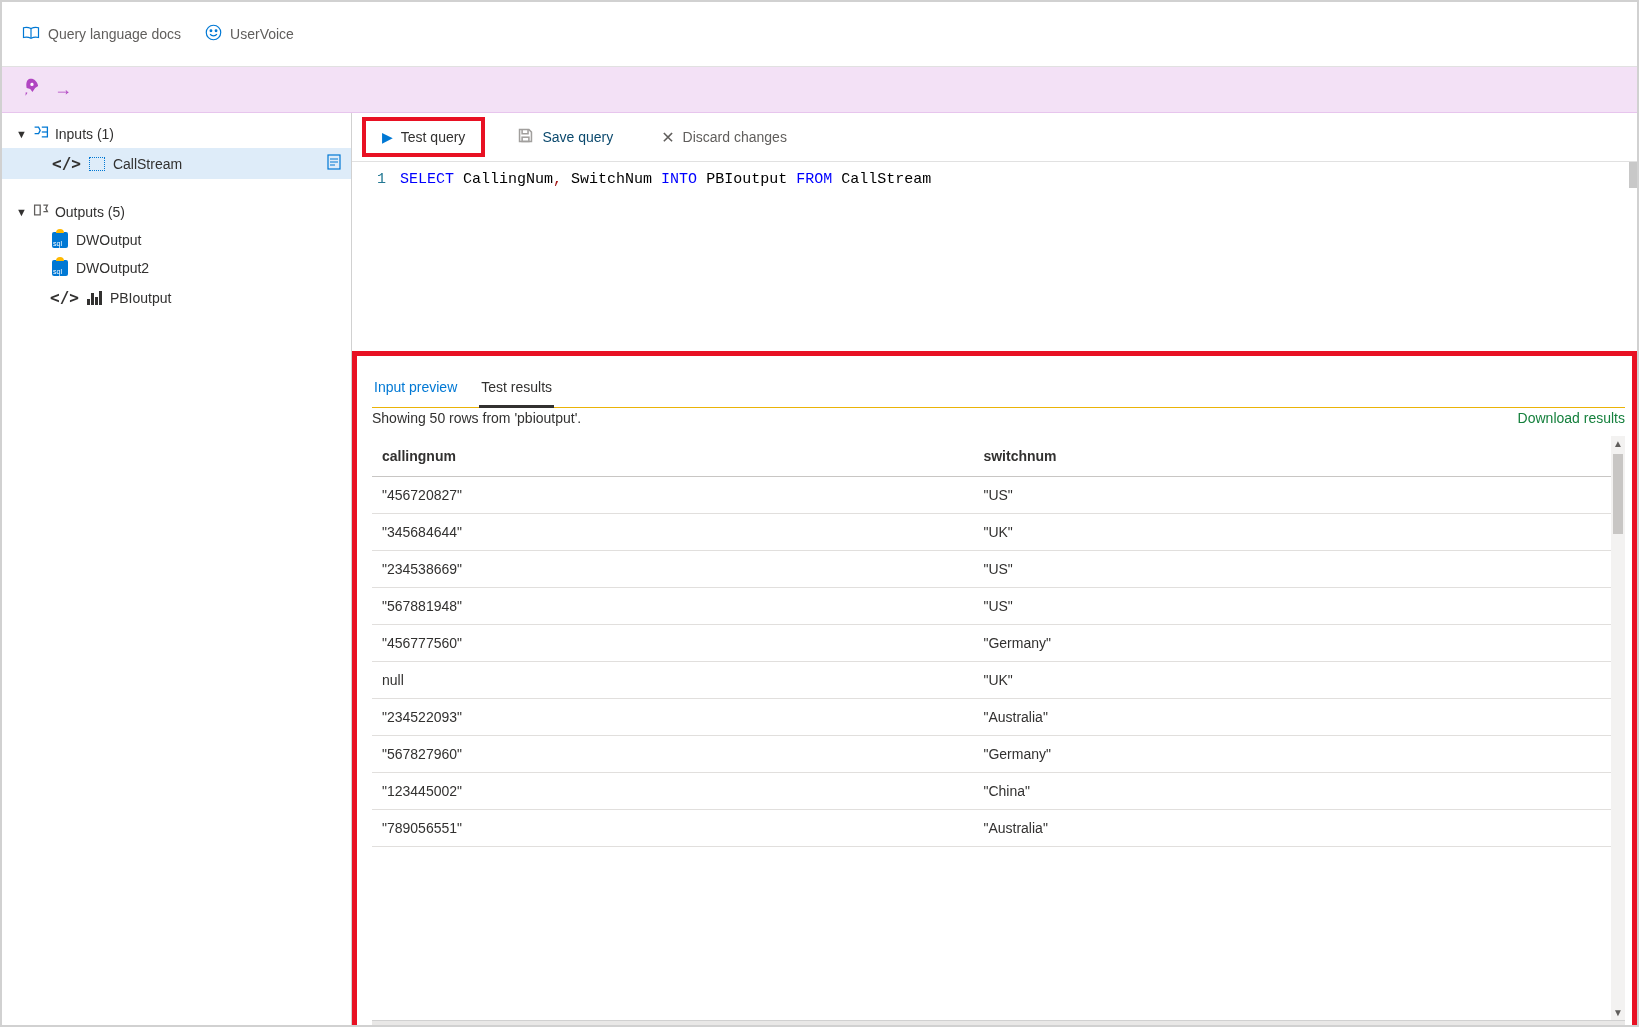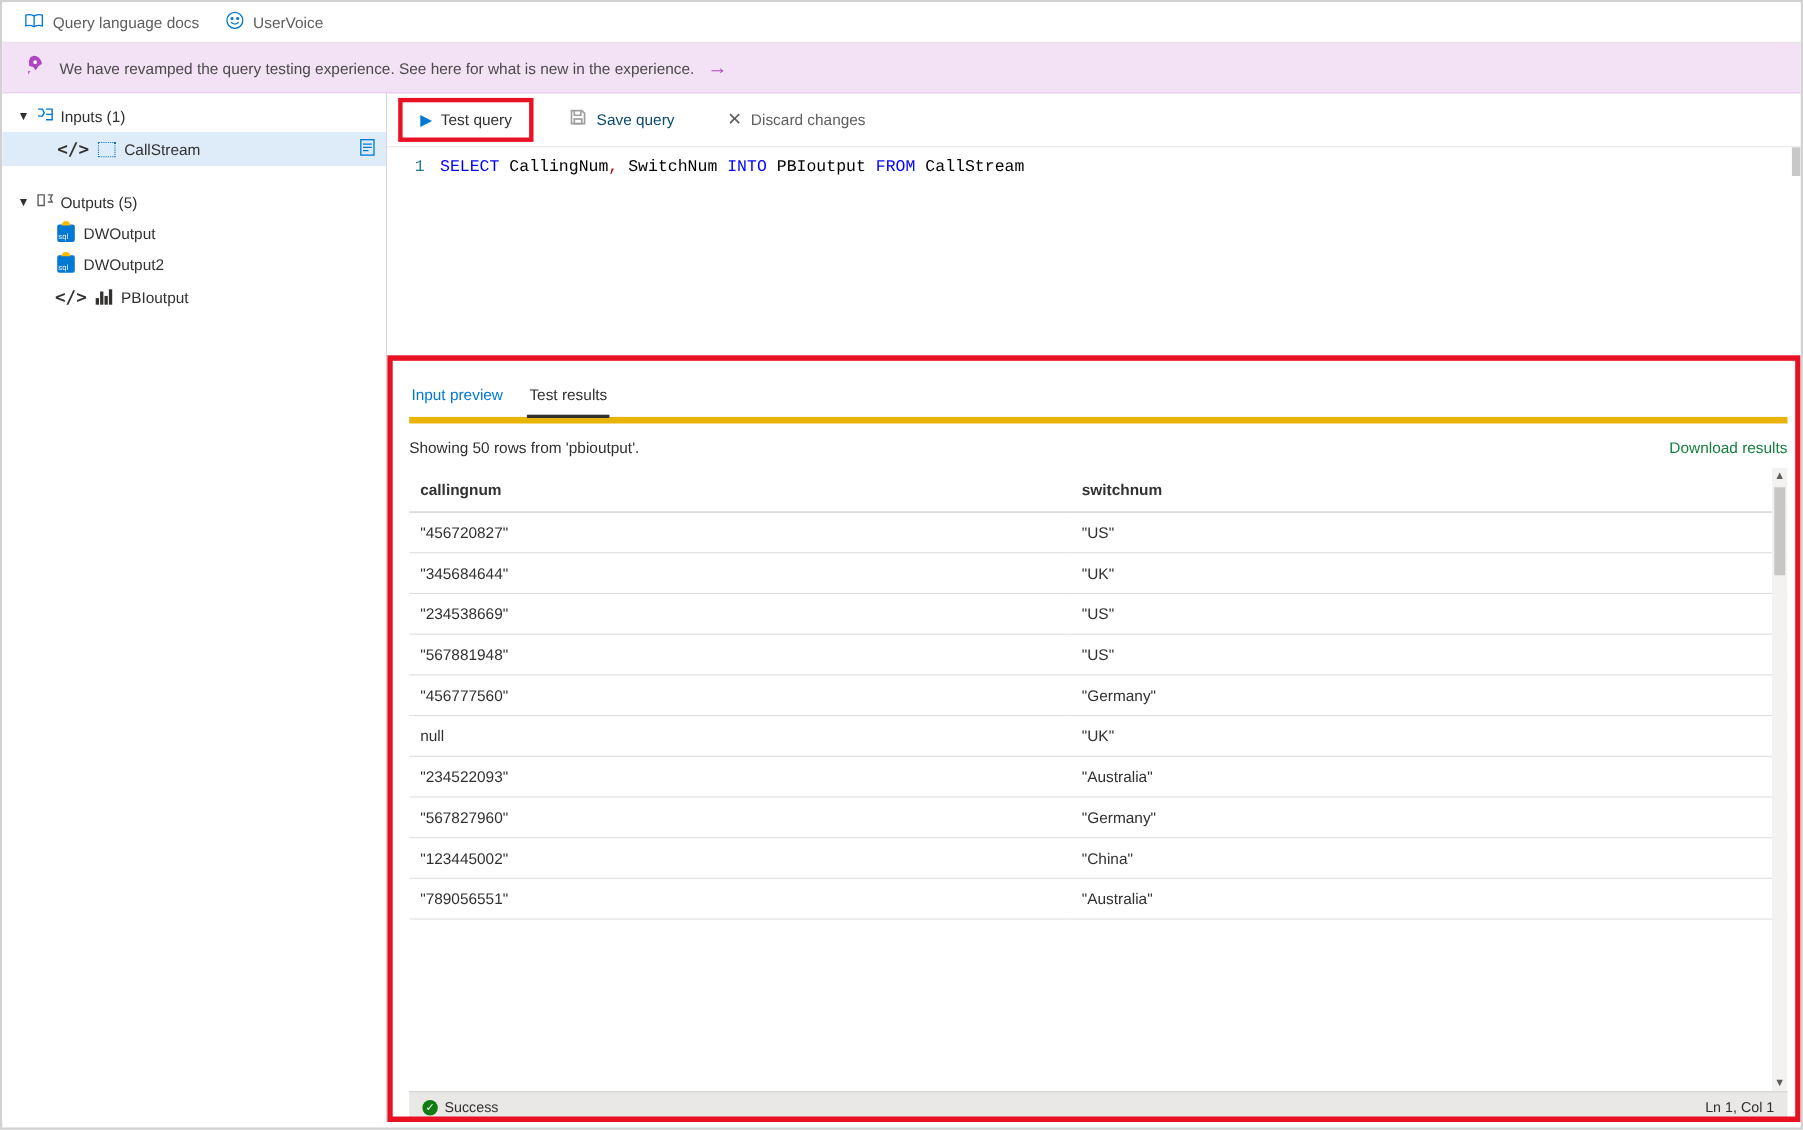--- a/index.html
+++ b/index.html
@@ -10,21 +10,21 @@
       background: #fff;
       width: 1639px;
       height: 1027px;
       overflow: hidden;
       border: 2px solid #d1d1d1;
     }
     
     .top-links {
       display: flex;
       gap: 24px;
-      padding: 8px 20px;
+      padding: 22px 20px;
       align-items: center;
       border-bottom: 1px solid #e1e1e1;
       background: #fff;
     }
     .top-link {
       display: flex;
       align-items: center;
       gap: 8px;
       color: #605e5c;
       cursor: pointer;
@@ -138,21 +138,21 @@
       border:5px solid #e81123;
       pointer-events:none;
     }
     .results-panel {
       flex:1;
       display:flex;
       flex-direction:column;
       padding: 16px 12px 0 20px;
       overflow:hidden;
     }
-    .tabs { display:flex; gap:20px; border-bottom:6px solid #eab308; margin-bottom:14px; }
+    .tabs { display:flex; gap:20px; border-bottom:1px solid #eab308; margin-bottom:2px; }
     .tab { padding:6px 2px 12px 2px; cursor:pointer; color:#0078d4; position:relative; }
     .tab.active { color:#323130; font-weight:500; }
     .tab.active::after { content:''; position:absolute; left:0; right:0; bottom:-1px; height:3px; background:#323130; }
     .results-meta { display:flex; justify-content:space-between; align-items:center; margin-bottom:10px; }
     .download-link { color:#15803d; cursor:pointer; }
     .table-container { flex:1; overflow:hidden; position:relative; }
     table { width:100%; border-collapse:collapse; }
     th { text-align:left; font-weight:700; padding:12px 10px; border-bottom:1px solid #c8c6c4; }
     td { padding:10px 10px; border-bottom:1px solid #e1dfdd; }
     th:first-child, td:first-child { width:48%; }
@@ -197,21 +197,20 @@
 </div>
 
 <div class="banner">
   <span class="rocket">
     <svg width="20" height="20" viewBox="0 0 24 24" fill="#b146c2">
         <path d="M12 2c4 0 8 4 8 10l-4 2-4 4-2-4-4-2c0-6 2-10 6-10z"></path>
         <circle cx="13" cy="9" r="2" fill="#fff"></circle>
         <path d="M6 18l-3 3 1-4 2 1z"></path>
       </svg>
   </span>
-  <span class="text">We have revamped the query testing experience. See here for what is new in the experience.</span>
   <span class="arrow">→</span>
 </div>
 
 <div class="main">
 
   <div class="sidebar">
     <div class="tree-header">
       <span class="caret">▼</span>
       <span class="hicon">
         <svg width="16" height="14" viewBox="0 0 20 16" fill="none" stroke="#0078d4" stroke-width="1.6">

